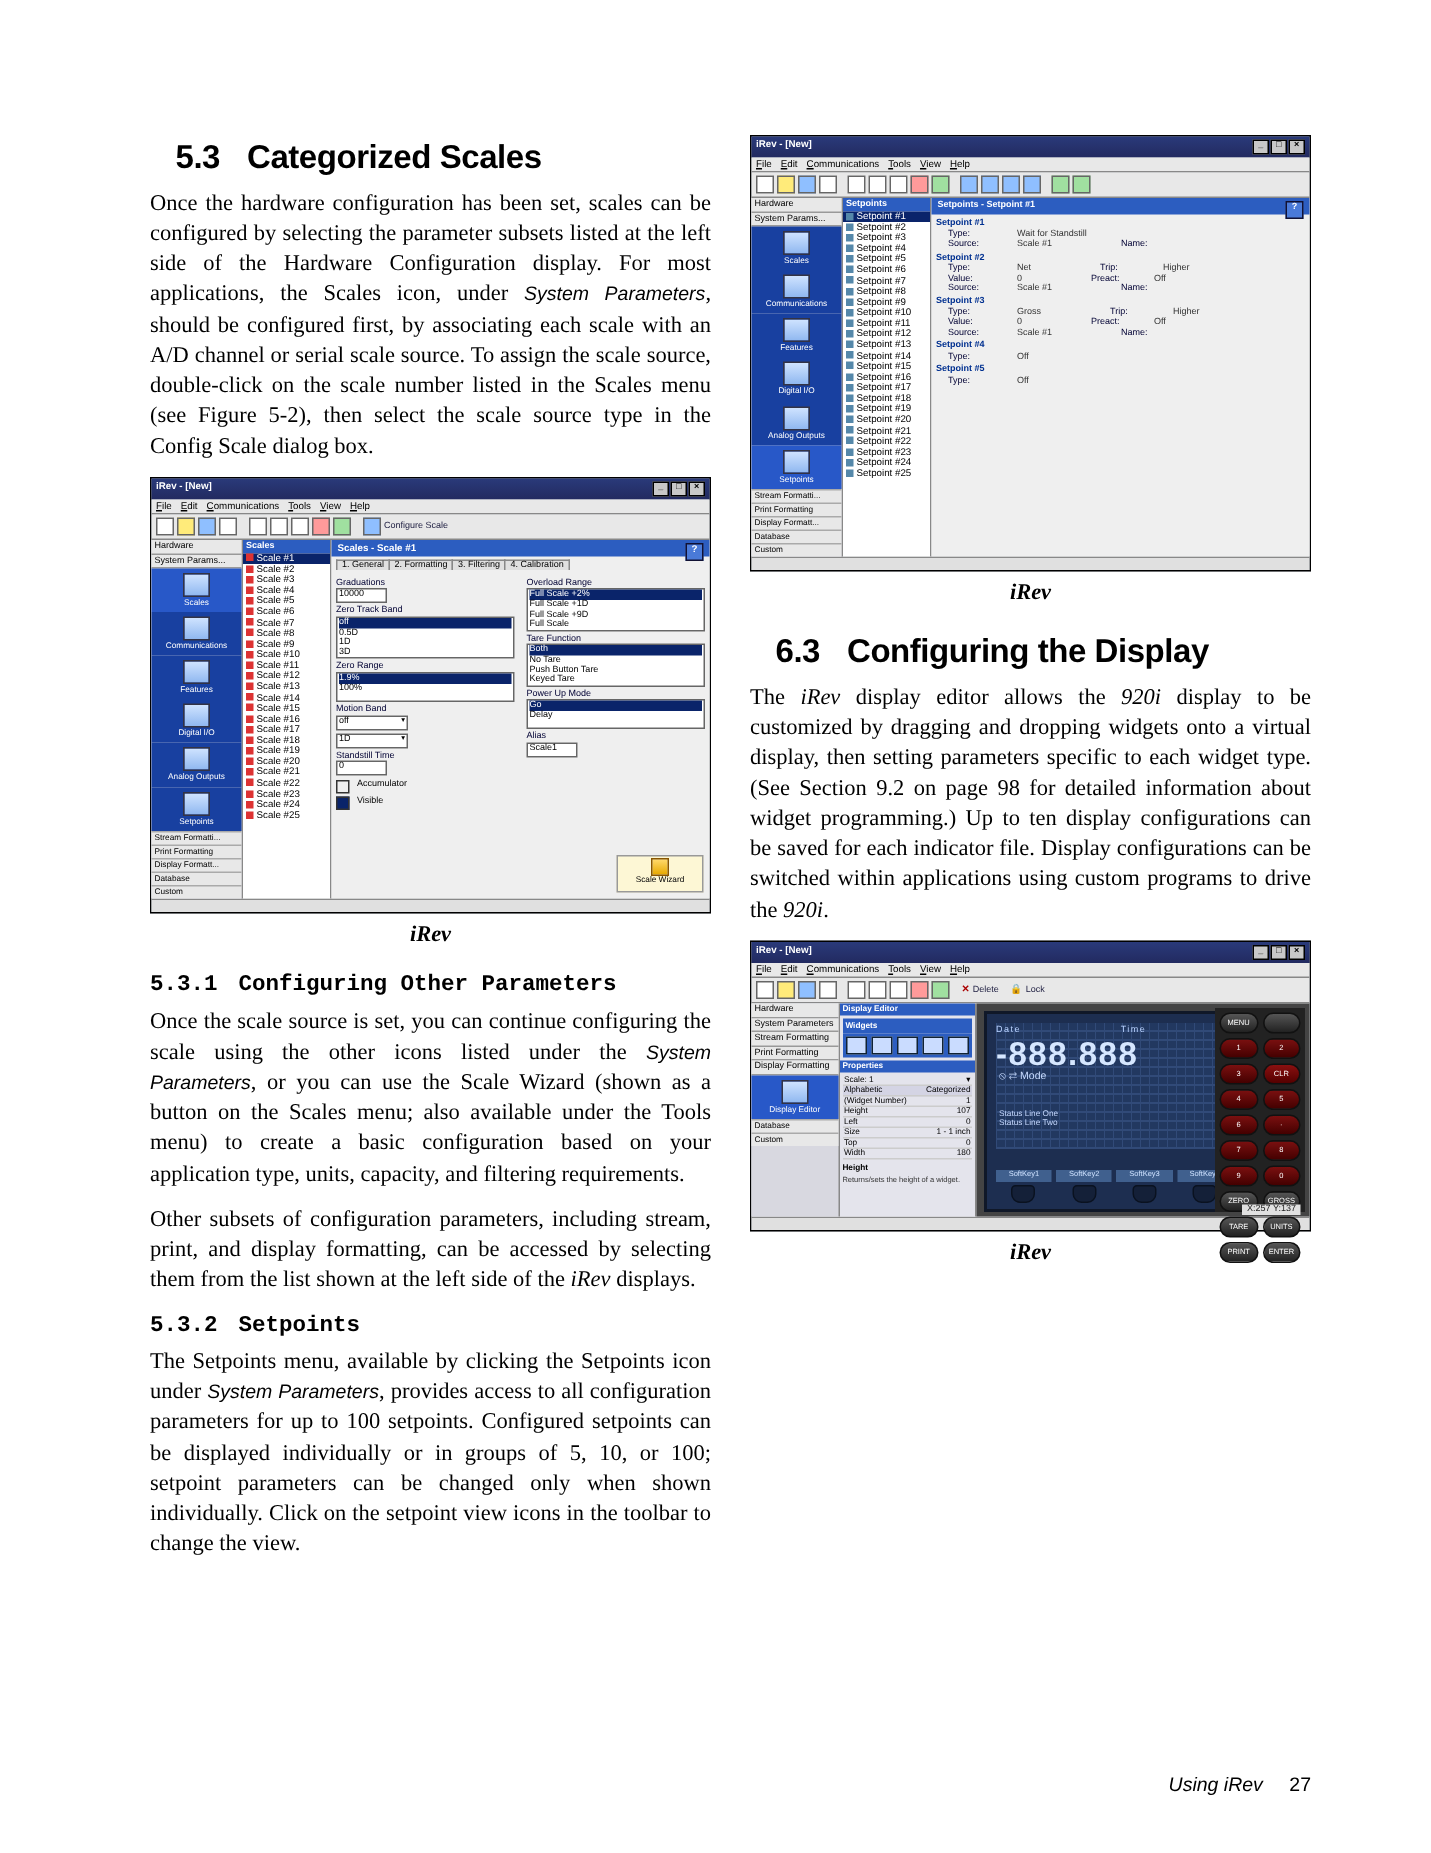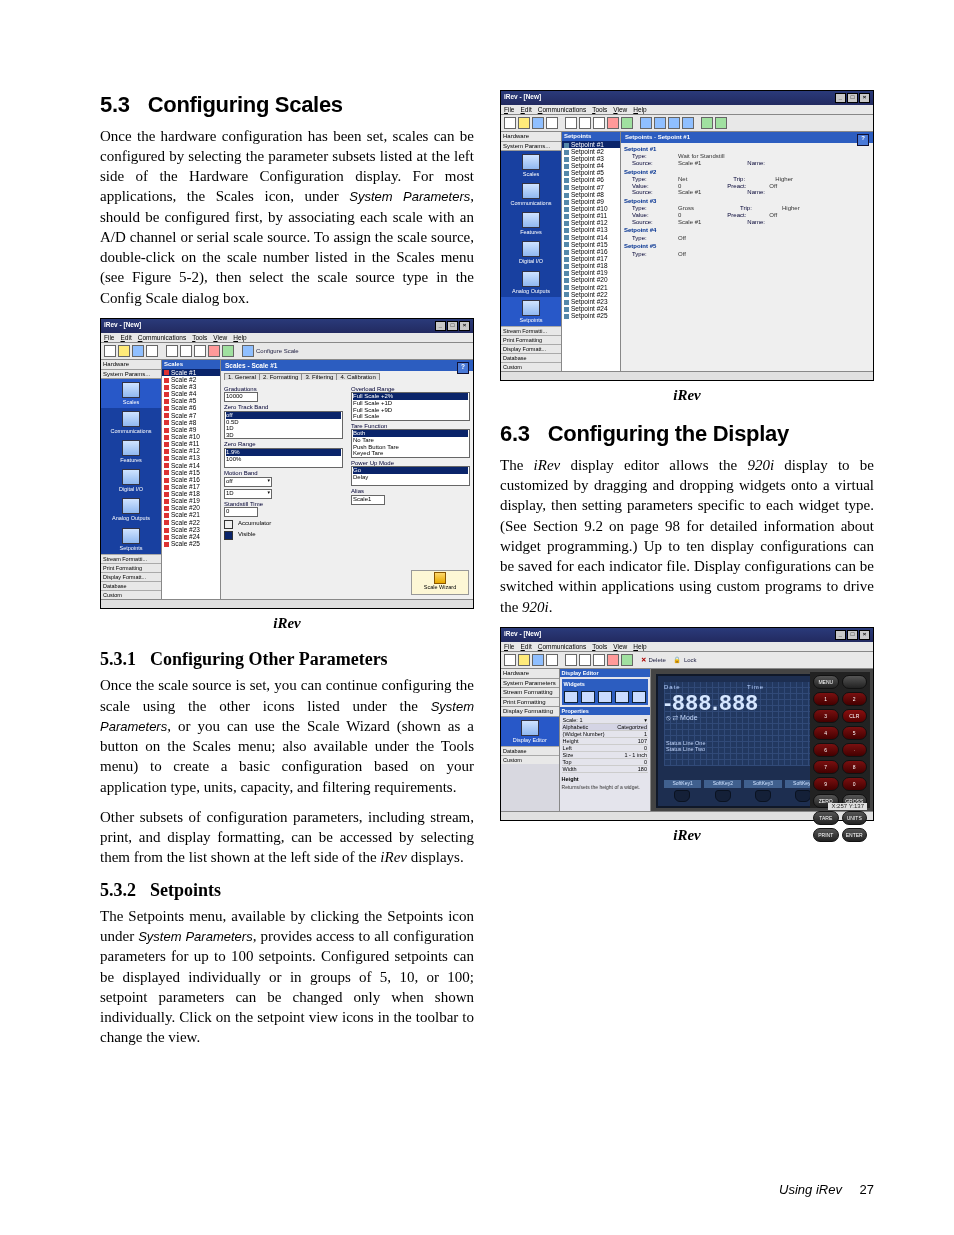--- a/index.html
+++ b/index.html
@@ -22,25 +22,25 @@
     column-fill: auto;
     height: 1070px;
   }
   h2 {
     font-family: Arial, Helvetica, sans-serif;
     font-weight: bold;
     font-size: 22px;
     margin: 0 0 6px 0;
     letter-spacing: -0.3px;
   }
-  h2 .num { display: inline-block; margin-right: 18px; }
+  h2 .num { display: inline-block; margin-right: 18px; margin-left: 17px; }
   h3 {
-    font-family: Liberation Serif, serif;
+    font-family: Liberation Mono, monospace;
     font-weight: bold;
-    font-size: 18px;
+    font-size: 15px;
     margin: 10px 0 4px 0;
   }
   h3 .num { display: inline-block; margin-right: 14px; }
   p { margin: 0 0 10px 0; text-align: justify; }
   .para-nb { margin-bottom: 5px; }
   .ital { font-style: italic; }
   .sans-ital { font-family: Arial, Helvetica, sans-serif; font-style: italic; font-size: 13px; }
   .caption {
     text-align: center;
     font-style: italic;
@@ -169,21 +169,21 @@
     font-size: 13px;
   }
   .footer .pg { font-style: normal; margin-left: 14px; }
 </style>
 </head>
 <body>
 
 <div class="columns">
 
   <h2>
-    <span class="num">5.3</span><span>Configuring Scales</span>
+    <span class="num">5.3</span><span>Categorized Scales</span>
   </h2>
 
   <p>
     <span>Once the hardware configuration has been set, scales can be configured by selecting the parameter subsets listed at the left side of the Hardware Configuration display. For most applications, the Scales icon, under </span><span class="sans-ital">System Parameters</span><span>, should be configured first, by associating each scale with an A/D channel or serial scale source. To assign the scale source, double-click on the scale number listed in the Scales menu (see Figure 5-2), then select the scale source type in the Config Scale dialog box.</span>
   </p>
 
   <div class="keep">
   <div class="win">
     <div class="titlebar">
       <span>iRev - [New]</span>

